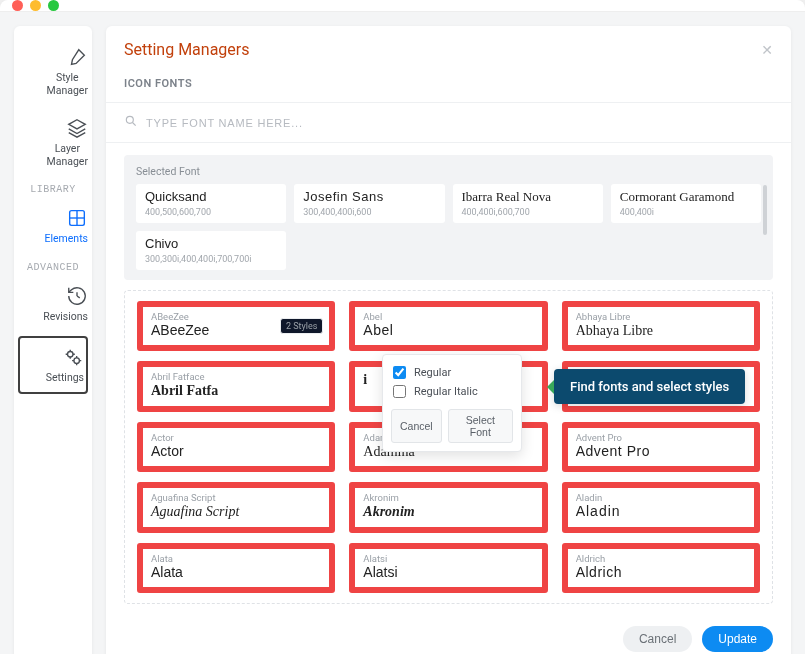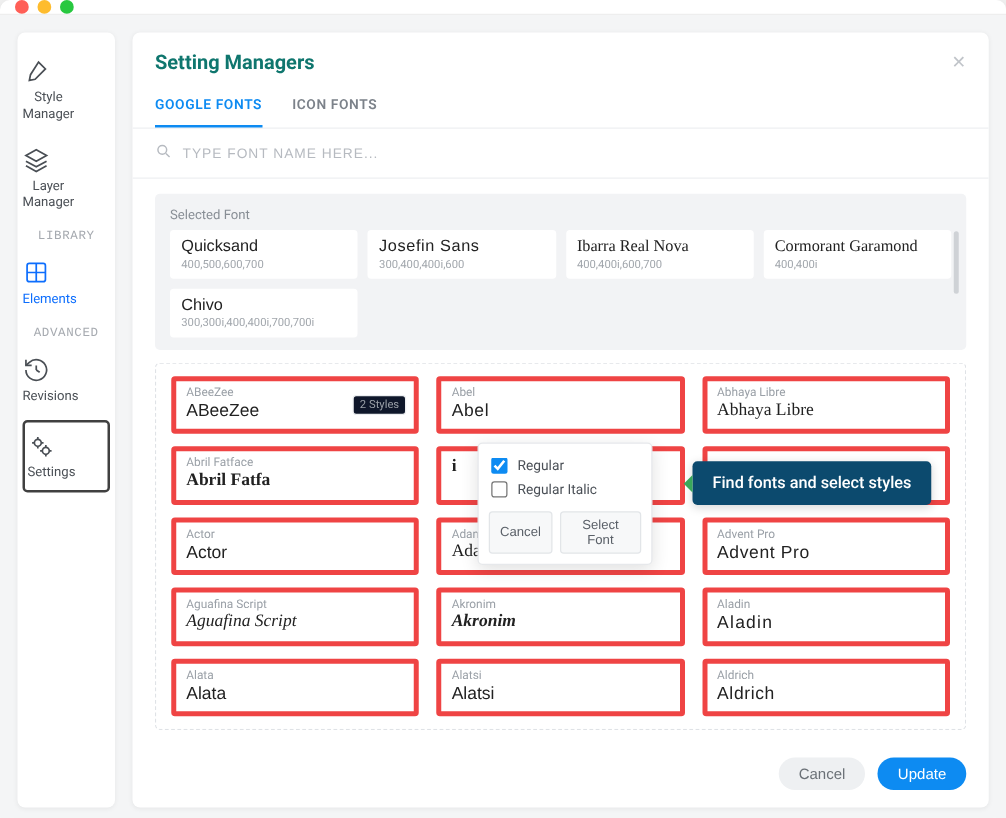--- a/index.html
+++ b/index.html
@@ -43,21 +43,21 @@
     background: #fff;
     border-radius: 6px;
     box-shadow: 0 1px 4px rgba(0,0,0,0.06);
     display: flex;
     flex-direction: column;
     padding: 10px 0 10px 0;
   }
   .side-item {
     display: flex;
     flex-direction: column;
-    align-items: flex-start;
+    align-items: flex-end;
     gap: 4px;
     padding: 10px 4px;
     cursor: pointer;
     color: #4a4f55;
   }
   .side-item.active { color: #0d6efd; }
   .side-item .icon { width: 22px; height: 22px; display:flex; align-items:center; justify-content:center; }
   .side-item .lbl { font-size: 10.5px; text-align: center; line-height: 1.2; }
   .side-section-label {
     font-size: 10px;
@@ -83,21 +83,21 @@
     display: flex;
     flex-direction: column;
     overflow: hidden;
   }
   .main-header {
     padding: 14px 18px 8px 18px;
     display: flex;
     justify-content: space-between;
     align-items: center;
   }
-  .main-title { font-size: 16px; font-weight: 700; color: #0f766e; }
+  .main-title { font-size: 16px; font-weight: 400; color: #c2410c; }
   .close-x { color: #c0c4c9; font-size: 14px; cursor: pointer; }
   .tabs {
     display: flex;
     gap: 24px;
     padding: 0 18px;
     border-bottom: 1px solid #eef0f2;
   }
   .tab {
     font-size: 11px;
     font-weight: 600;
@@ -170,21 +170,21 @@
     flex: 1;
     overflow: hidden;
     position: relative;
   }
   .font-list-grid {
     display: grid;
     grid-template-columns: repeat(3, 1fr);
     gap: 10px 14px;
   }
   .list-cell {
-    border: 4px solid #ef4444;
+    border: 6px solid #ef4444;
     border-radius: 3px;
     padding: 4px 8px 6px 8px;
     background: #fff;
     position: relative;
   }
   .list-cell .mini { font-size: 9.5px; color: #9aa0a7; }
   .list-cell .big { font-size: 14px; color: #222; line-height:1.25; }
   .styles-badge {
     position: absolute;
     right: 6px;
@@ -340,21 +340,20 @@
         <span class="lbl">Settings</span>
       </div>
     </div>
 
     <div class="main">
       <div class="main-header">
         <div class="main-title">Setting Managers</div>
         <div class="close-x">✕</div>
       </div>
       <div class="tabs">
-        <div class="tab active">GOOGLE FONTS</div>
         <div class="tab">ICON FONTS</div>
       </div>
       <div class="searchbar">
         <span class="search-icon">
           <svg viewBox="0 0 24 24" width="14" height="14" fill="none" stroke="currentColor" stroke-width="2">
               <circle cx="10" cy="10" r="6"></circle>
               <line x1="15" y1="15" x2="20" y2="20"></line>
             </svg>
         </span>
         <input type="text" placeholder="TYPE FONT NAME HERE..." style="">

